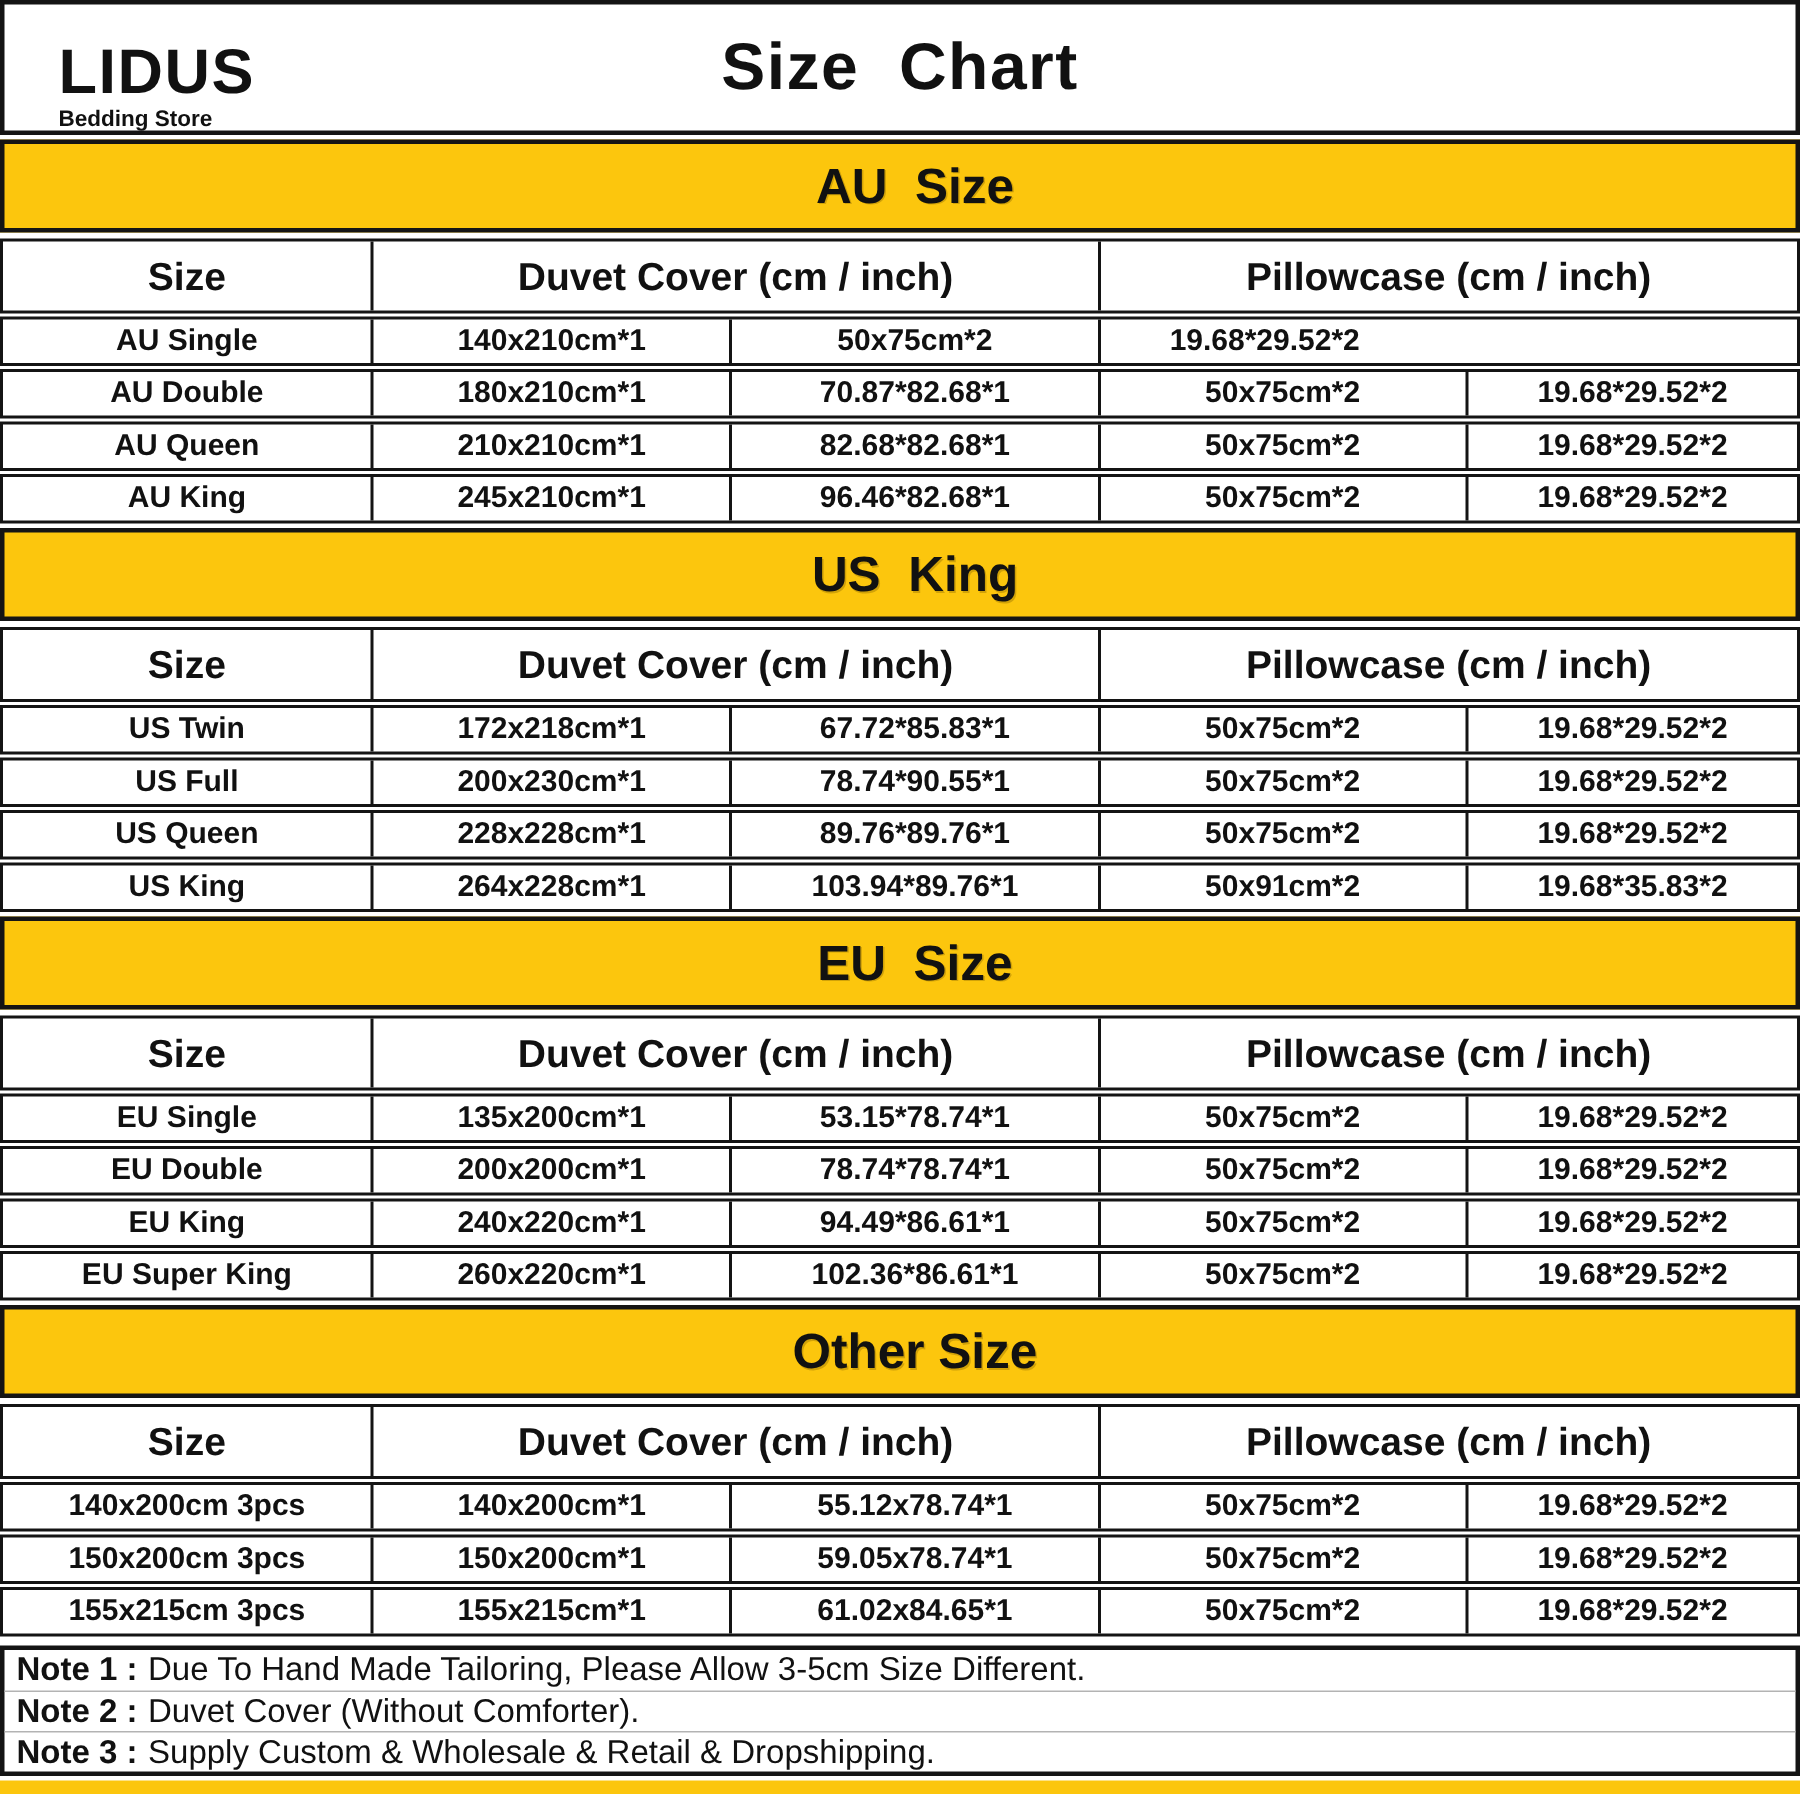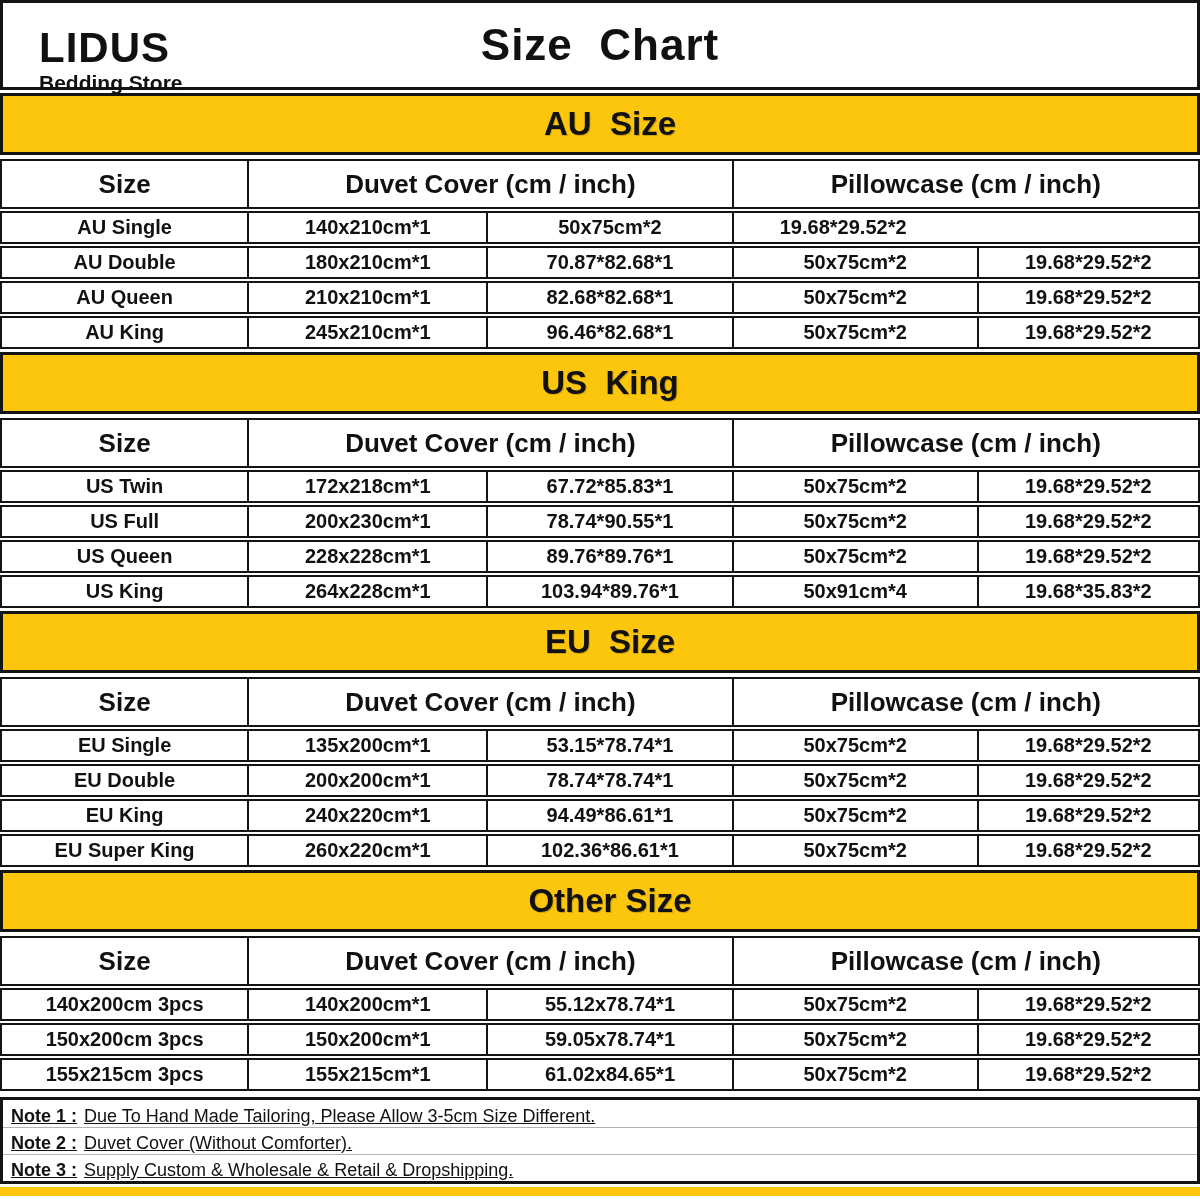--- a/index.html
+++ b/index.html
@@ -8,21 +8,21 @@
   .canvas {
     width:1200px; height:1200px; background:#fff; overflow:hidden;
     font-family:"Liberation Sans", sans-serif; color:#111; box-sizing:border-box;
   }
   .canvas *, .canvas *:before { box-sizing:border-box; }
 
   
   .hdr { height:90px; border:3px solid var(--ink); position:relative; display:flex; align-items:center; background:#fff; }
   .brand { position:absolute; left:36px; top:24px; line-height:1; }
   .brand-name { font-size:42px; font-weight:bold; letter-spacing:1px; }
-  .brand-tag  { font-size:21px; font-weight:bold; margin-top:3px; }
+  .brand-tag  { font-size:15px; font-weight:bold; margin-top:3px; }
   .title { width:100%; text-align:center; font-size:44px; font-weight:bold; white-space:pre; letter-spacing:1px; }
 
   
   .banner {
     height:62px; margin-top:3px; background:var(--gold); border:3px solid var(--ink);
     display:flex; align-items:center; justify-content:center;
     font-size:33px; font-weight:bold; white-space:pre;
     text-shadow:1px 1px 0 rgba(130,95,0,.35);
     padding-left:20px;
   }
@@ -34,21 +34,21 @@
   .cell {
     display:flex; align-items:center; justify-content:center;
     font-weight:bold; border-left:2px solid var(--ink); overflow:hidden; white-space:nowrap;
   }
   .cell:first-child { border-left:none; }
   .w1{width:20.5%} .w2{width:20%} .w3{width:20.5%} .w4{width:20.5%} .w5{width:18.5%}
   .h1{width:20.5%} .h2{width:40.5%} .h3{width:39%}
 
   
   .notes { margin-top:6px; border:3px solid var(--ink); background:#fff; }
-  .note-row { height:27px; display:flex; align-items:flex-end; padding-left:8px; font-size:18px; border-top:1px solid #b3b3b3;text-decoration:underline; }
+  .note-row { height:27px; display:flex; align-items:flex-start; padding-left:8px; font-size:22px; border-top:1px solid #b3b3b3; }
   .note-row:first-child { border-top:none; }
   .note-label { font-weight:bold; white-space:pre; }
   .note-text { margin-left:7px; }
 
   .bottom-bar { margin-top:3px; height:9px; background:var(--gold); }
 </style>
 </head>
 <body>
 
 <div class="canvas">
@@ -118,21 +118,21 @@
         <div class="cell w1">US Queen</div>
         <div class="cell w2">228x228cm*1</div>
         <div class="cell w3">89.76*89.76*1</div>
         <div class="cell w4">50x75cm*2</div>
         <div class="cell w5">19.68*29.52*2</div>
       </div>
       <div class="trow">
         <div class="cell w1">US King</div>
         <div class="cell w2">264x228cm*1</div>
         <div class="cell w3">103.94*89.76*1</div>
-        <div class="cell w4">50x91cm*4</div>
+        <div class="cell w4">50x91cm*2</div>
         <div class="cell w5">19.68*35.83*2</div>
       </div>
       <div class="banner">EU  Size</div>
       <div class="thead">
         <div class="cell h1">Size</div>
         <div class="cell h2">Duvet Cover (cm / inch)</div>
         <div class="cell h3">Pillowcase (cm / inch)</div>
       </div>
       <div class="trow">
         <div class="cell w1">EU Single</div>

